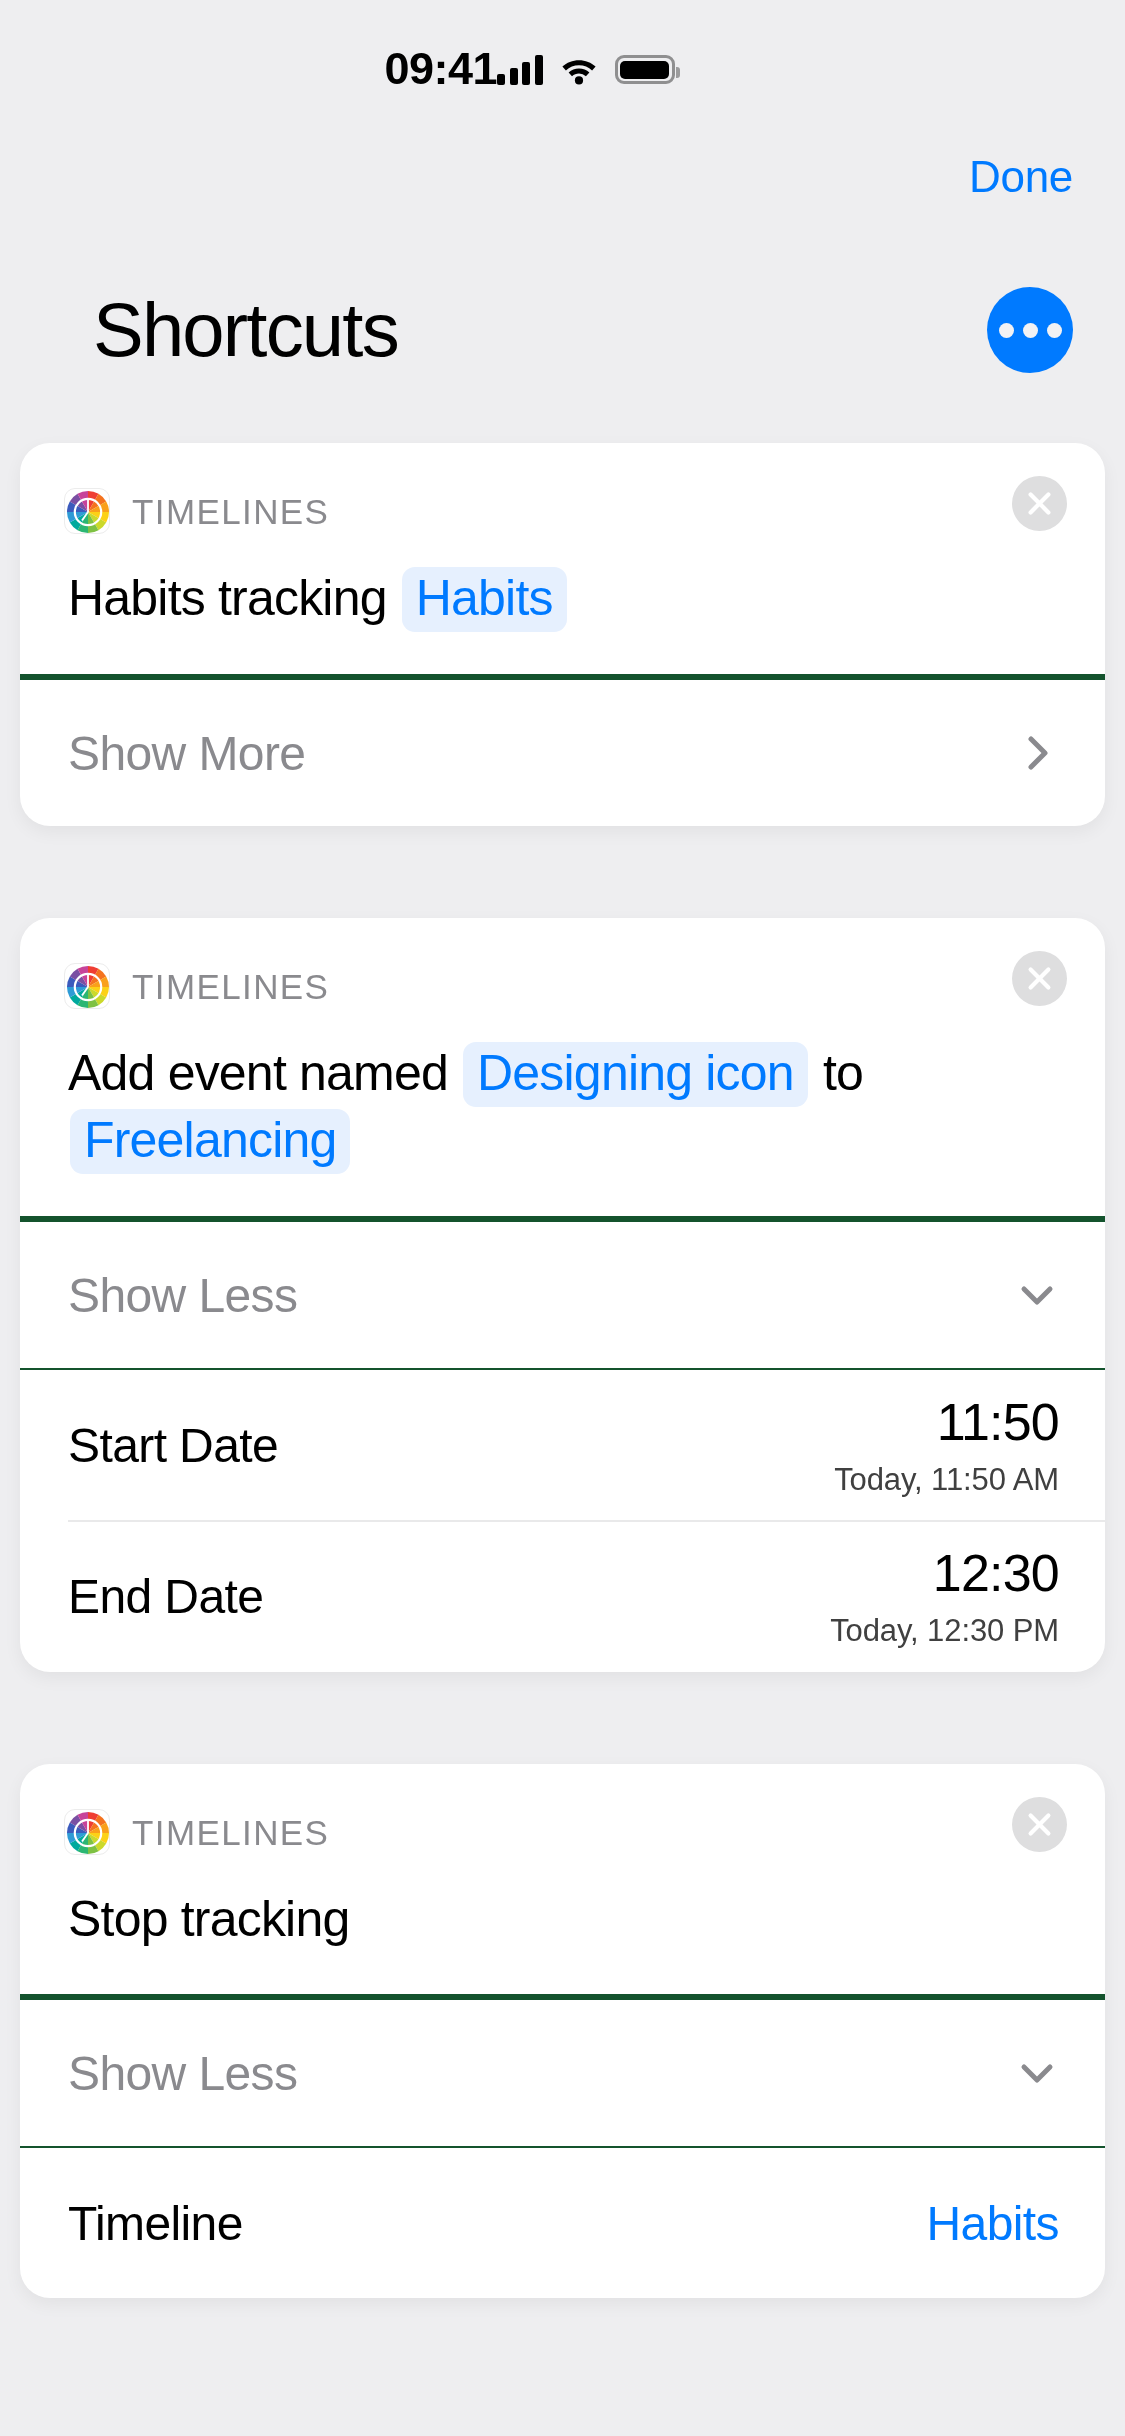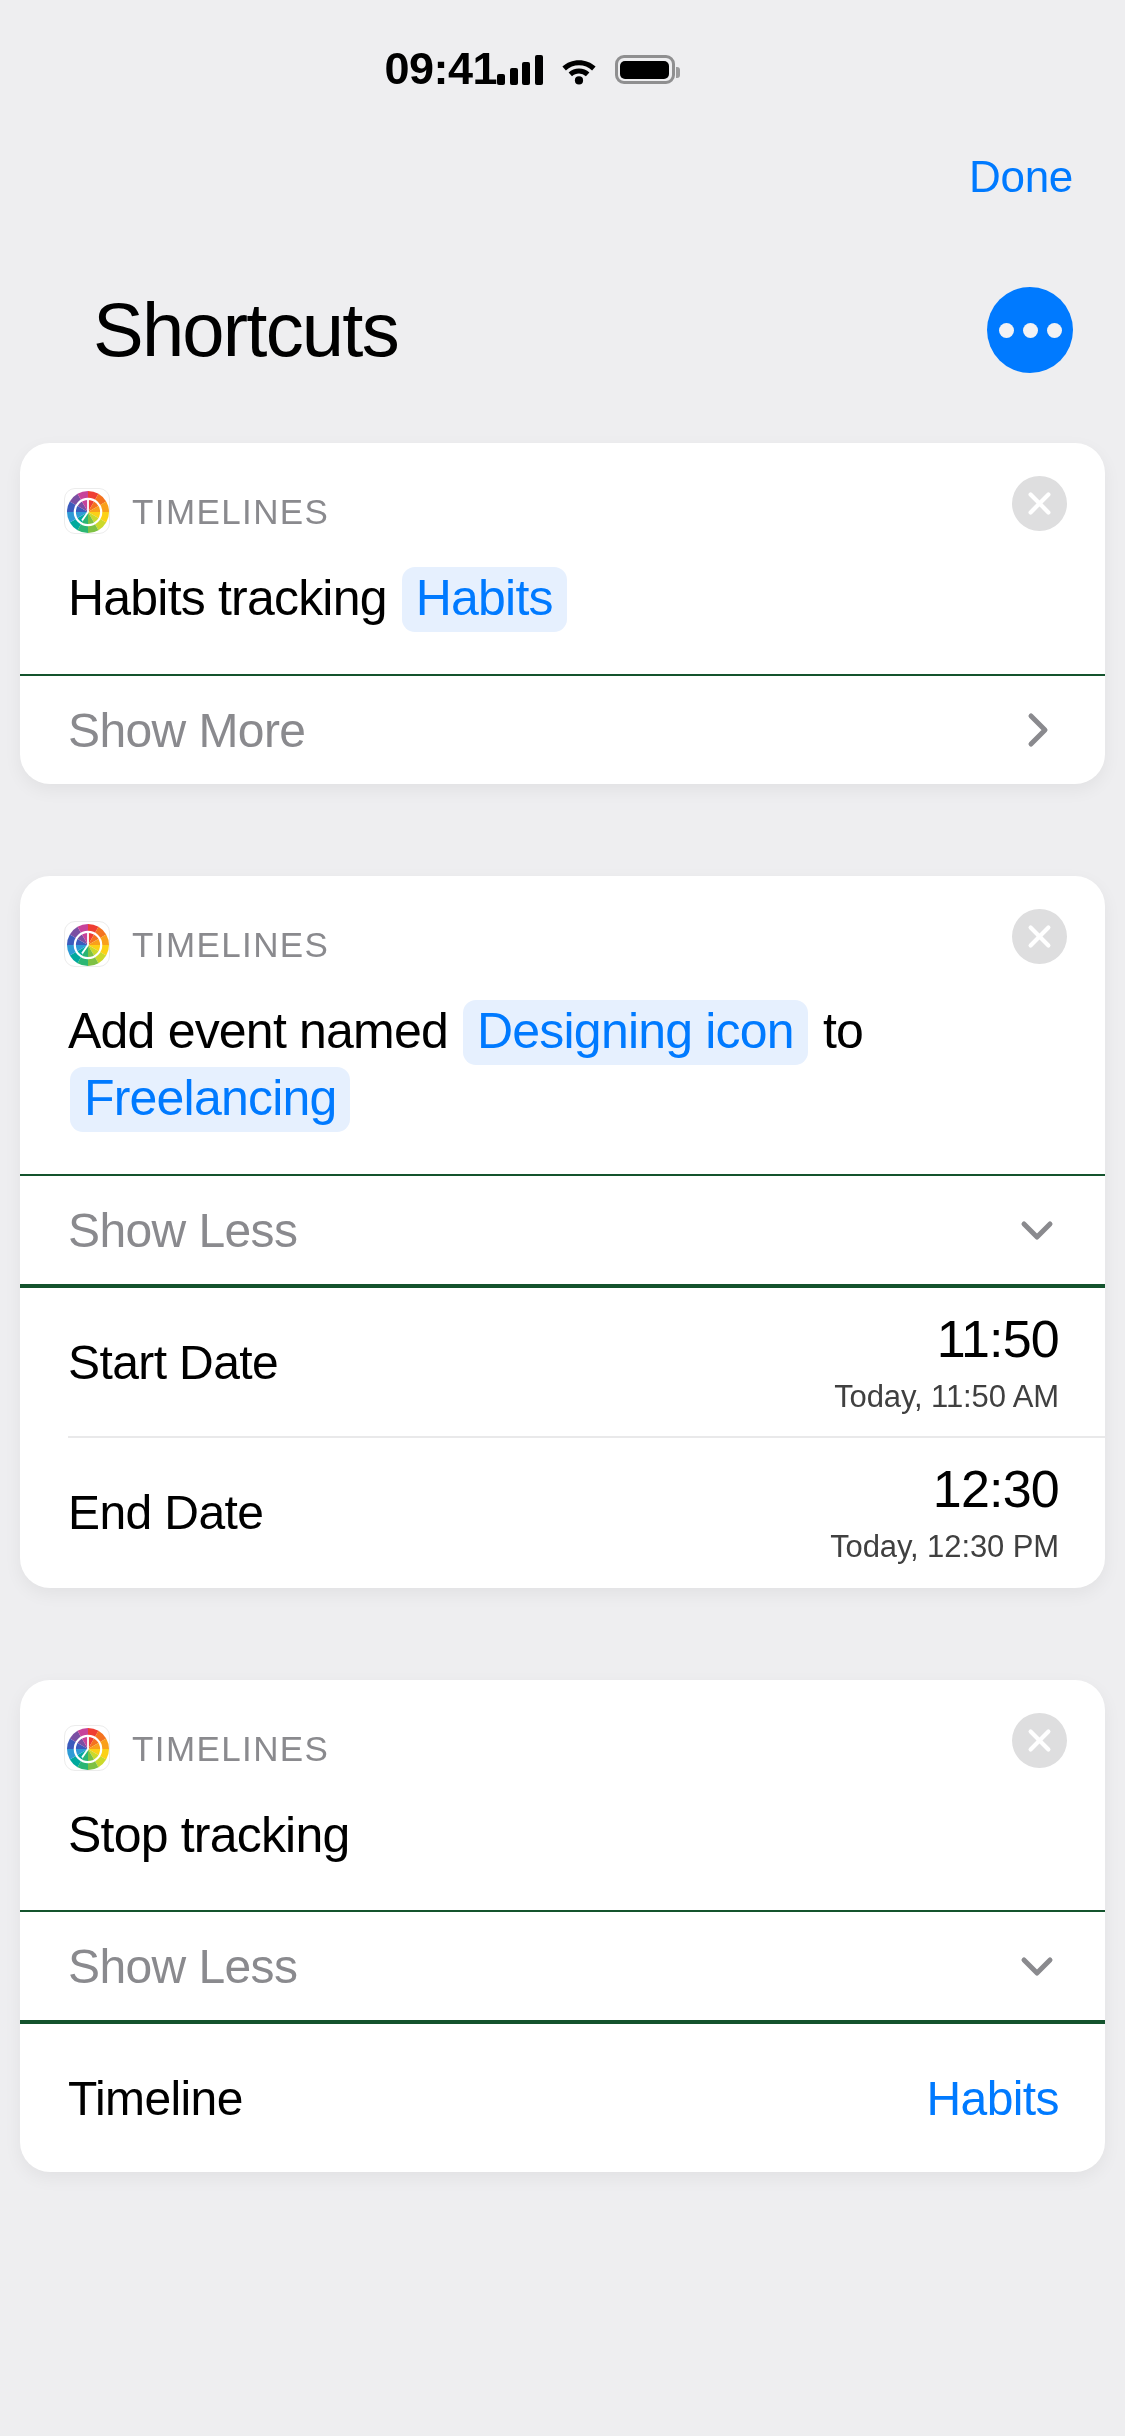--- a/index.html
+++ b/index.html
@@ -229,43 +229,43 @@
     color: #007AFF;
     border-radius: 13px;
     padding: 3px 14px 6px 14px;
     margin: 0 2px;
     line-height: 1.12;
     letter-spacing: -0.8px;
   }
 
   
   .disclosure-row {
-    border-top: 2px solid #14532d;
-    height: 110px;
+    border-top: 6px solid #14532d;
+    height: 152px;
     display: flex;
     align-items: center;
     justify-content: space-between;
     padding: 0 46px 0 48px;
     cursor: pointer;
   }
   .disclosure-label {
     font-size: 48px;
     color: #8a8a8e;
     letter-spacing: -0.6px;
   }
   .chev { display: block; }
 
   
   .detail-row {
     height: 152px;
     display: flex;
     align-items: center;
     justify-content: space-between;
     padding: 0 46px 0 48px;
-    border-top: 4px solid #14532d;
+    border-top: 2px solid #14532d;
     cursor: pointer;
   }
   .detail-row.inset { border-top: none; position: relative; }
   .detail-row.inset::before {
     content: "";
     position: absolute;
     left: 48px; right: 0; top: 0;
     height: 2px;
     background: #e9e9ea;
   }

